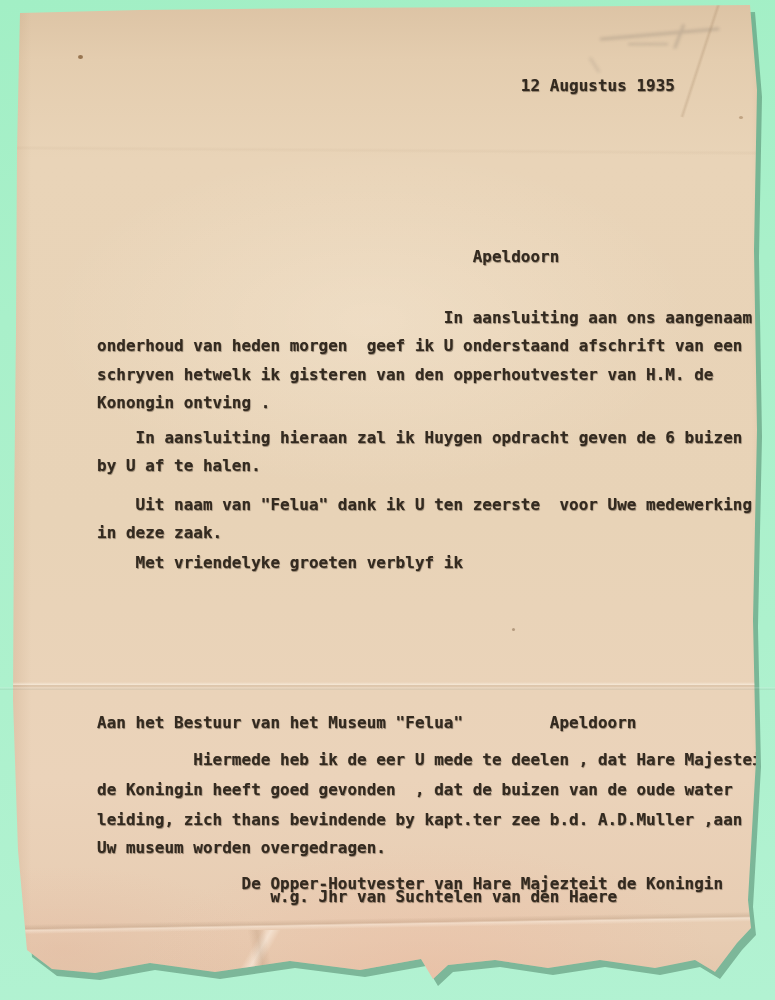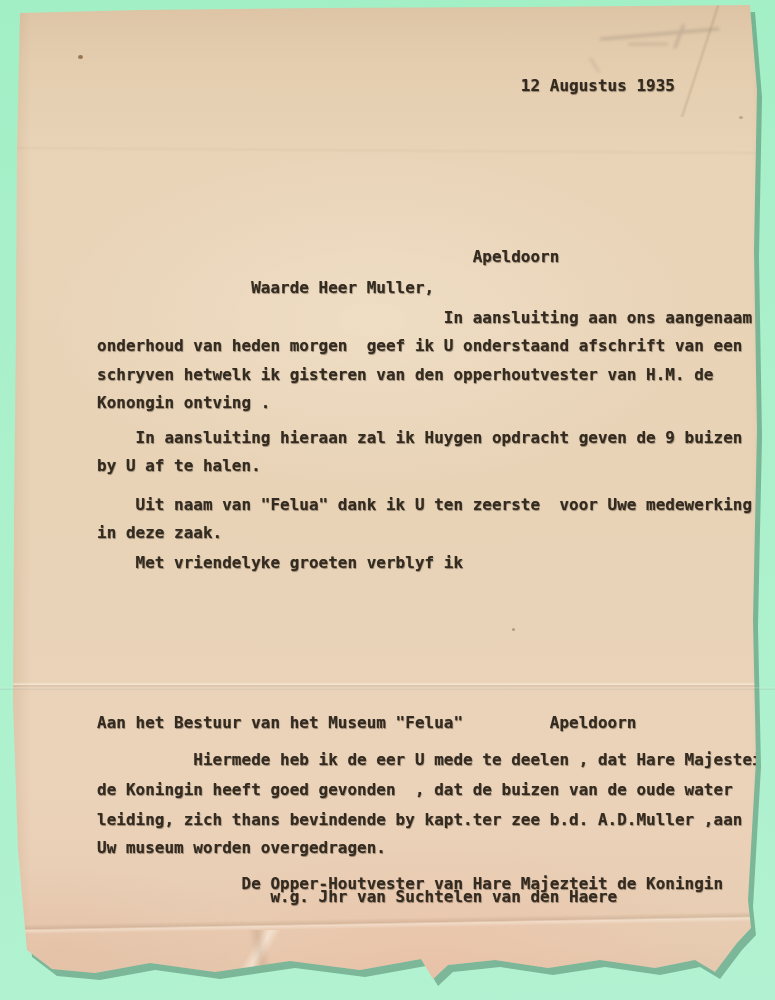--- a/index.html
+++ b/index.html
@@ -100,26 +100,25 @@
     <div class="pencil">
         <i></i>
         <i></i>
         <i></i>
         <i></i>
       </div>
 
     <div class="body-text">
       <div class="ln" style="top:76px">                                            12 Augustus 1935</div>
       <div class="ln" style="top:247px">                                       Apeldoorn</div>
-      <div class="ln" style="top:278px">                Waarde Heer Muller,</div>
       <div class="ln" style="top:308px">                                    In aansluiting aan ons aangenaam</div>
       <div class="ln" style="top:336px">onderhoud van heden morgen  geef ik U onderstaand afschrift van een</div>
       <div class="ln" style="top:365px">schryven hetwelk ik gisteren van den opperhoutvester van H.M. de</div>
       <div class="ln" style="top:393px">Konongin ontving .</div>
-      <div class="ln" style="top:428px">    In aansluiting hieraan zal ik Huygen opdracht geven de 9 buizen</div>
+      <div class="ln" style="top:428px">    In aansluiting hieraan zal ik Huygen opdracht geven de 6 buizen</div>
       <div class="ln" style="top:456px">by U af te halen.</div>
       <div class="ln" style="top:495px">    Uit naam van "Felua" dank ik U ten zeerste  voor Uwe medewerking</div>
       <div class="ln" style="top:523px">in deze zaak.</div>
       <div class="ln" style="top:553px">    Met vriendelyke groeten verblyf ik</div>
       <div class="ln" style="top:713px">Aan het Bestuur van het Museum "Felua"         Apeldoorn</div>
       <div class="ln" style="top:750px">          Hiermede heb ik de eer U mede te deelen , dat Hare Majesteit</div>
       <div class="ln" style="top:810px">leiding, zich thans bevindende by kapt.ter zee b.d. A.D.Muller ,aan</div>
       <div class="ln" style="top:780px">de Koningin heeft goed gevonden  , dat de buizen van de oude water</div>
       <div class="ln" style="top:838px">Uw museum worden overgedragen.</div>
       <div class="ln" style="top:874px">               De Opper-Houtvester van Hare Majezteit de Koningin</div>

